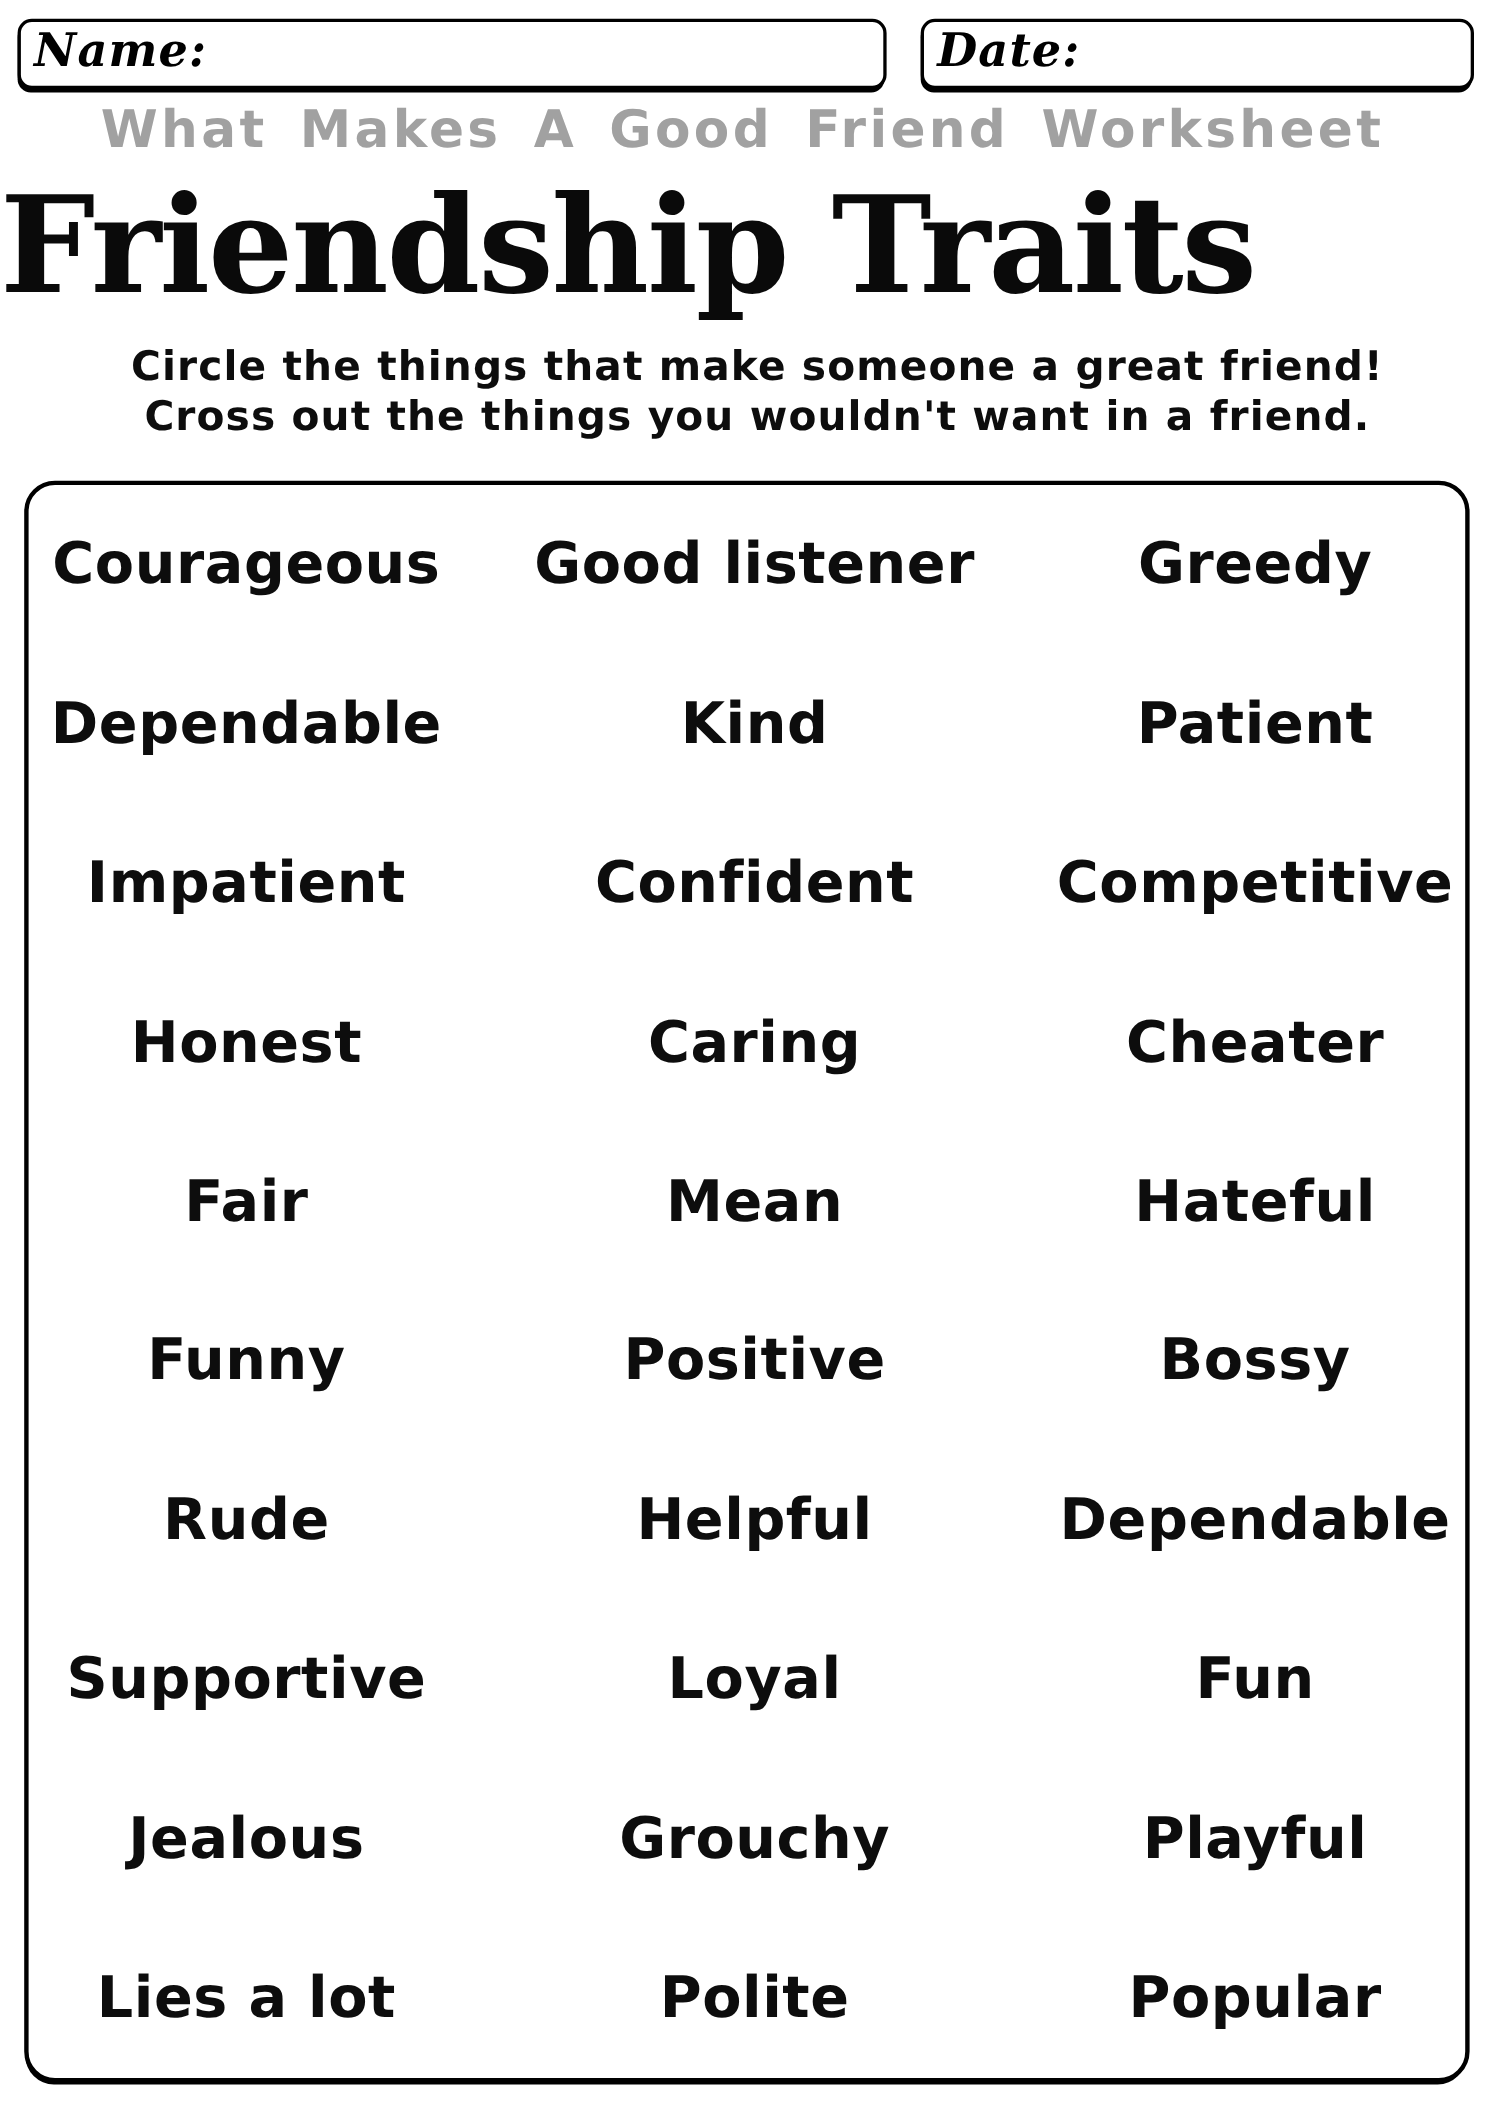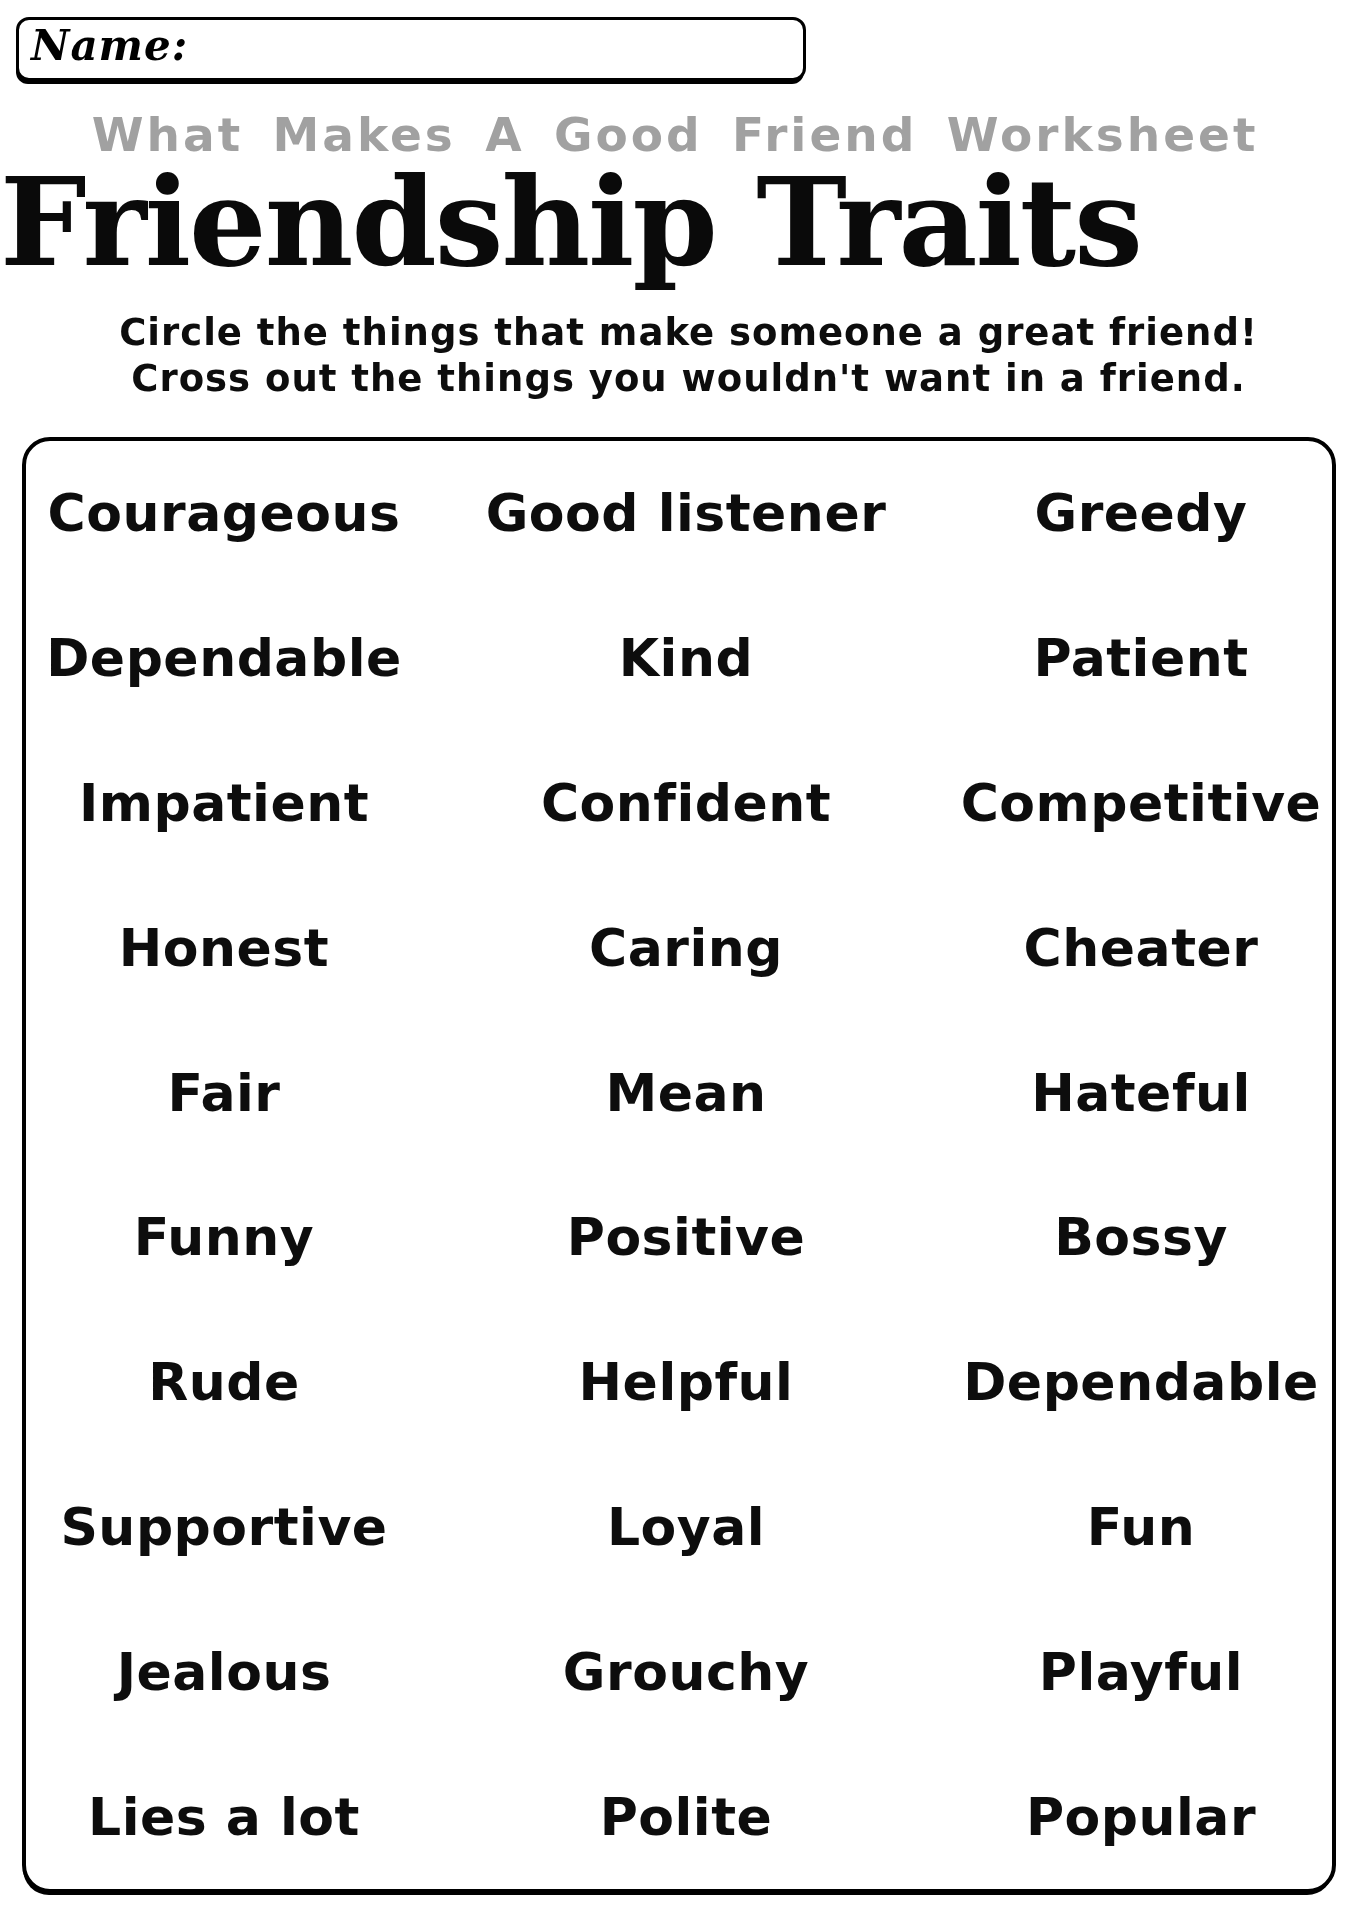--- a/index.html
+++ b/index.html
@@ -36,21 +36,21 @@
     font-weight: bold;
     font-size: 42px;
     letter-spacing: 1px;
     color: #000;
     line-height: 1;
     padding-bottom: 6px;
   }
 
   .subtitle {
     position: absolute;
-    top: 108px;
+    top: 92px;
     width: 100%;
     text-align: center;
     font-weight: bold;
     font-size: 47px;
     line-height: 54px;
     letter-spacing: 3px;
     word-spacing: 10px;
     color: #a1a1a1;
     white-space: nowrap;
   }
@@ -116,20 +116,23 @@
 </style>
 </head>
 <body>
 
 <div class="page">
 
   <div class="field-box name-box">
     <span class="field-label">Name:</span>
   </div>
 
+  <div class="field-box date-box">
+    <span class="field-label">Date:</span>
+  </div>
 
   <div class="subtitle">What Makes A Good Friend Worksheet</div>
 
   <h1 class="page-title">Friendship Traits</h1>
 
   <div class="instruction line1">Circle the things that make someone a great friend!</div>
   <div class="instruction line2">Cross out the things you wouldn't want in a friend.</div>
 
   <div class="traits-box">
     <div class="traits-grid">

